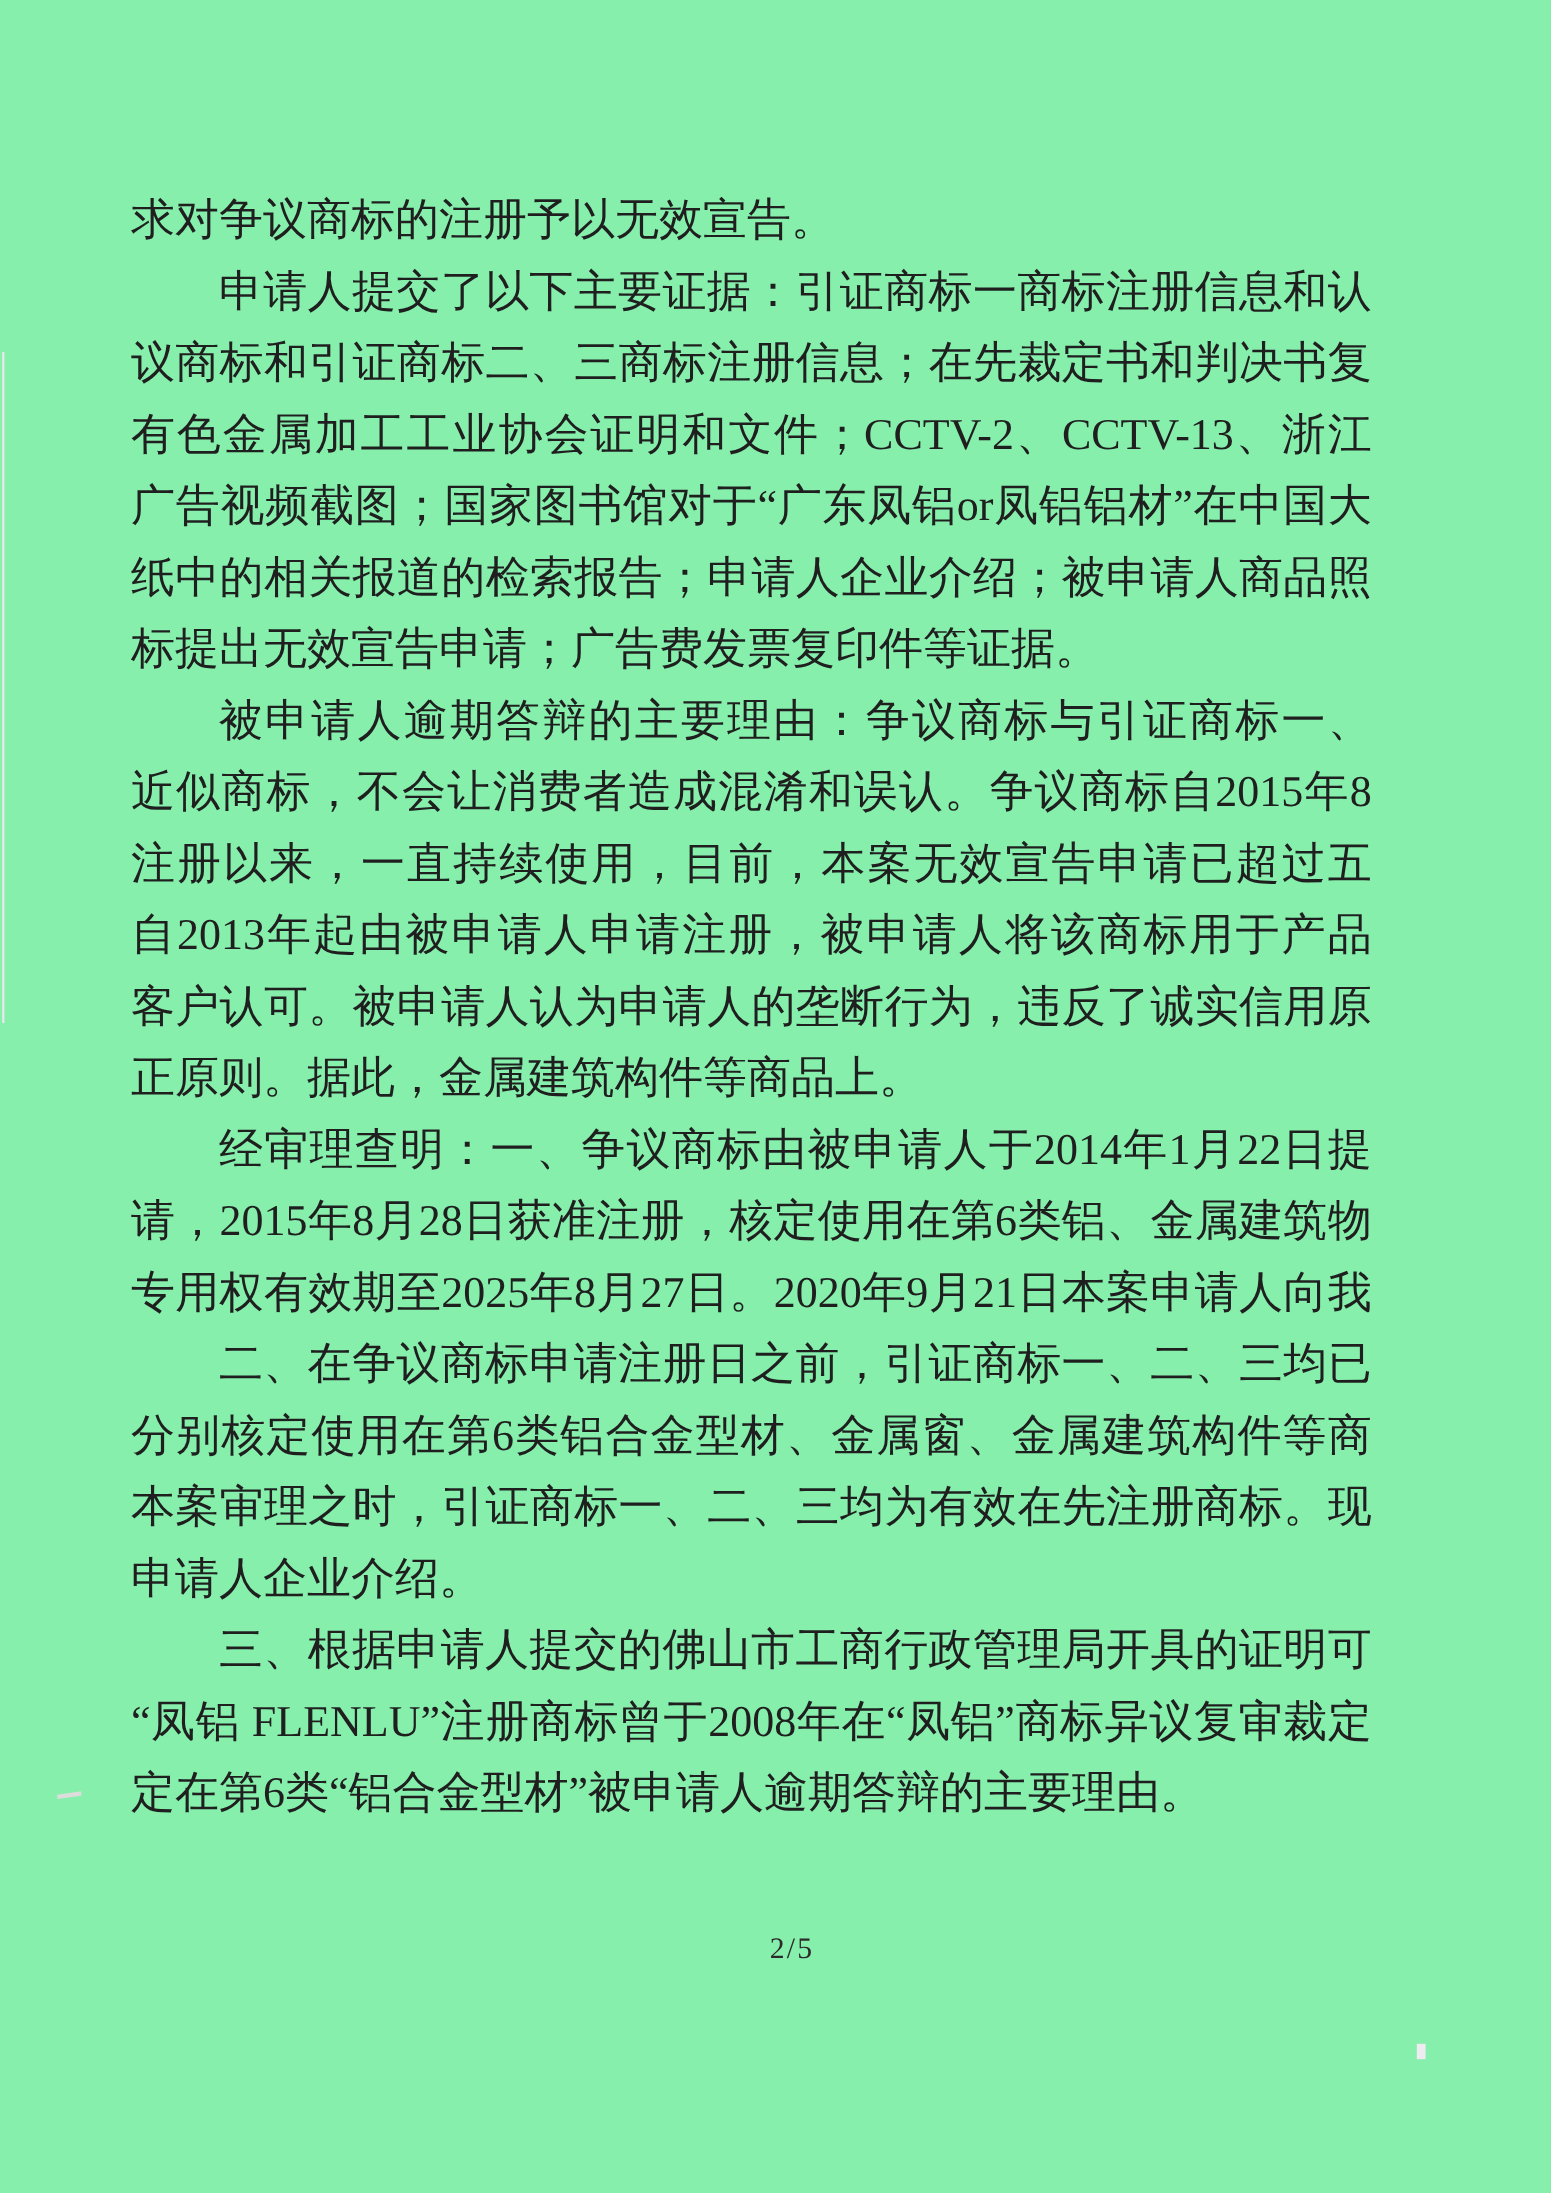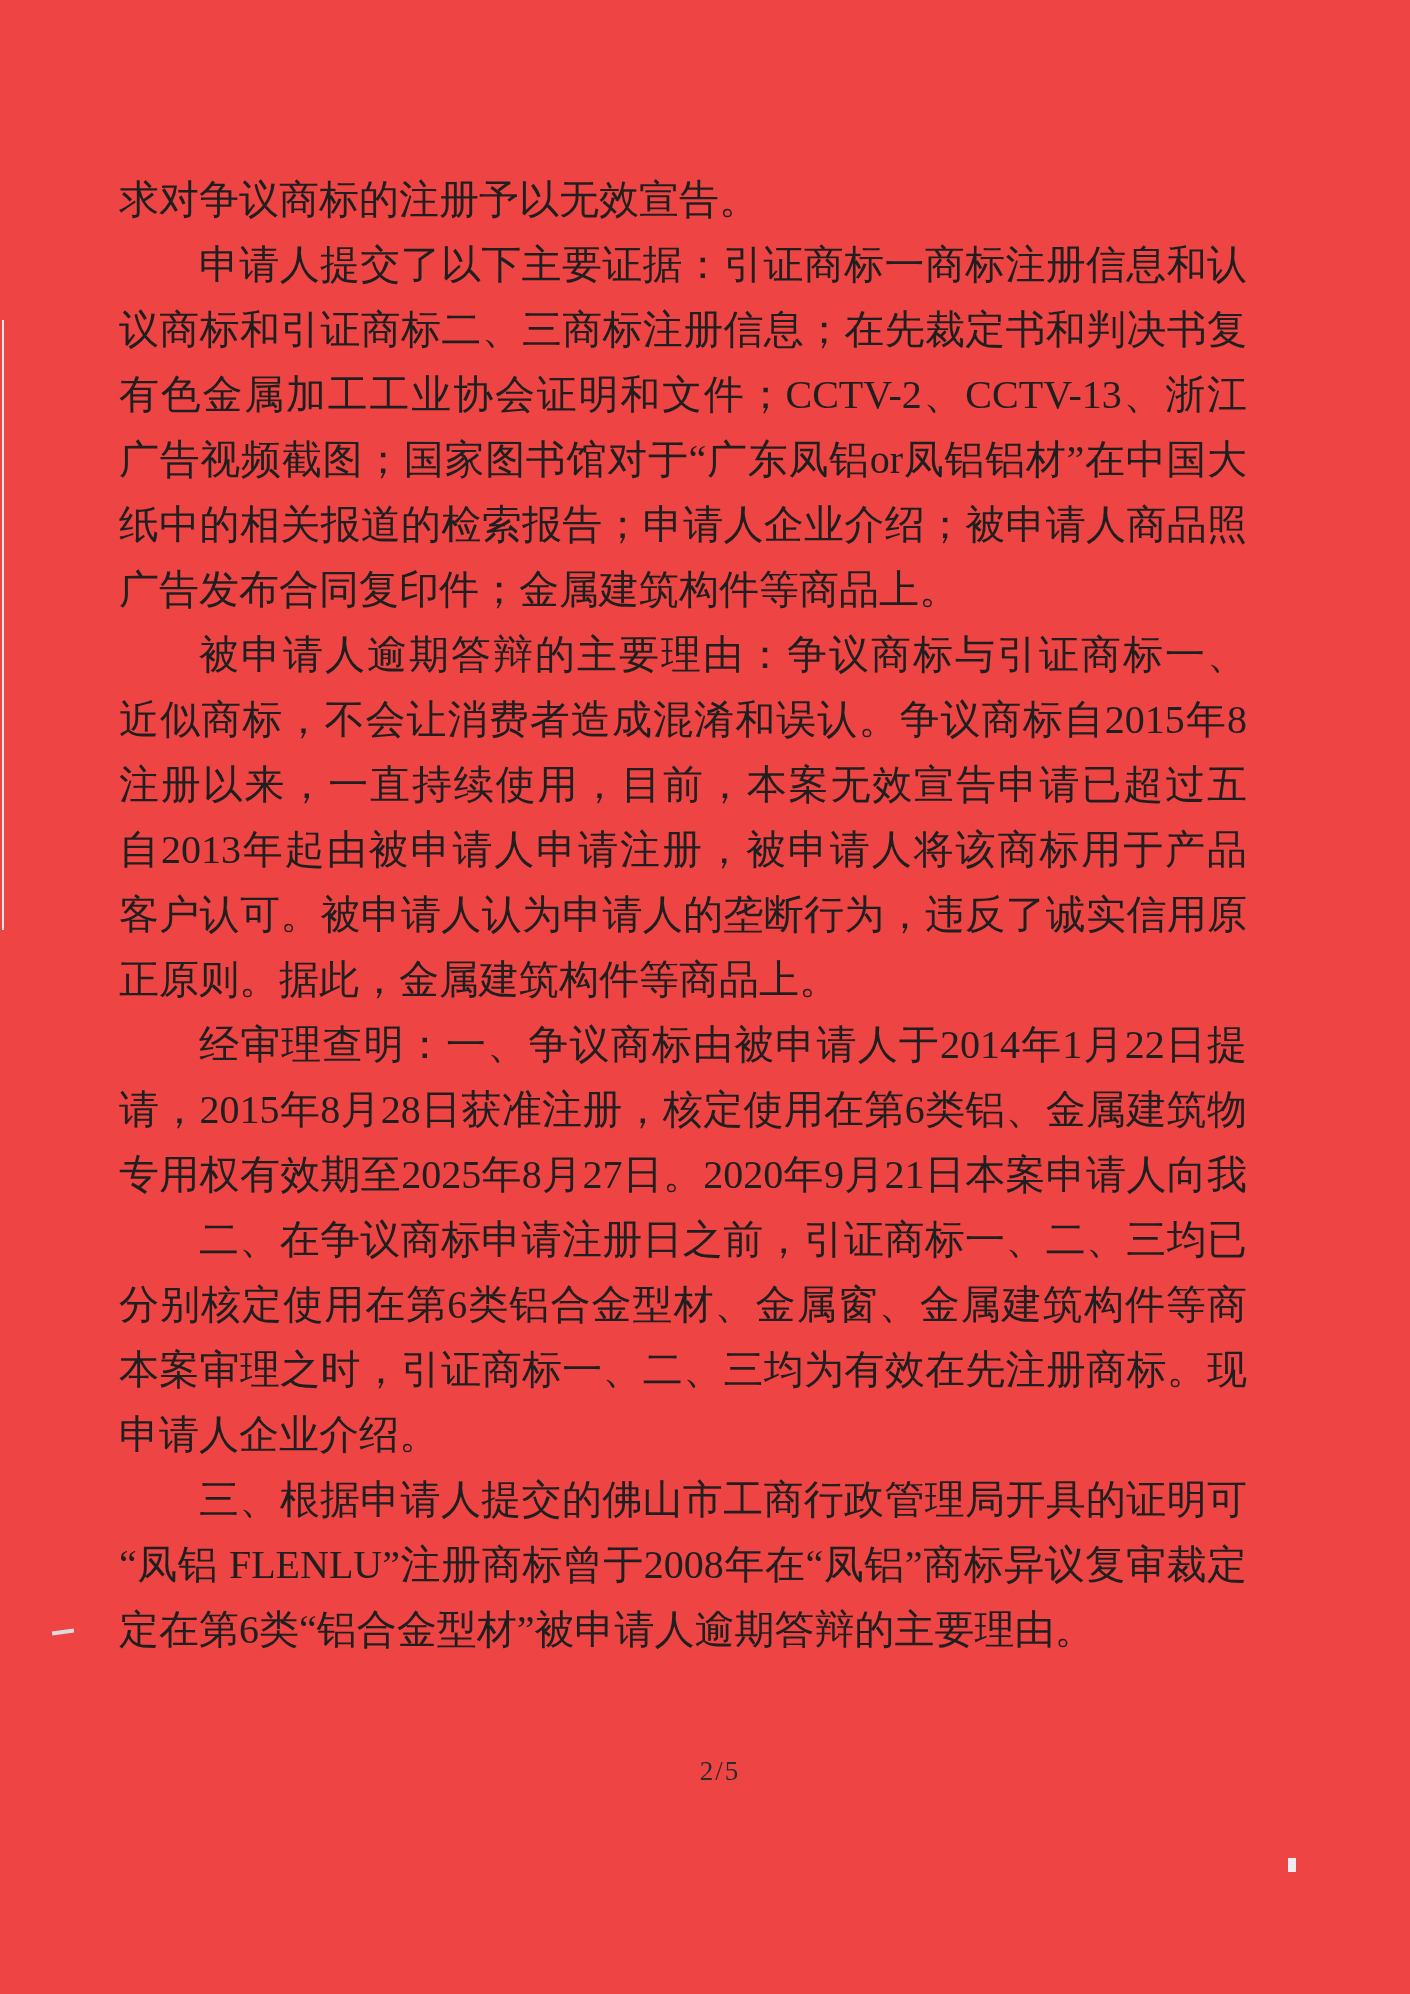--- a/index.html
+++ b/index.html
@@ -4,21 +4,21 @@
 <style>
   html, body {
     margin: 0;
     padding: 0;
     background: #ffffff;
   }
   .page {
     position: relative;
     width: 1410px;
     height: 1994px;
-    background: #ef4444;
+    background: #86efac;
     overflow: hidden;
     font-family: "Liberation Serif", serif;
   }
   .content {
     position: absolute;
     left: 119px;
     top: 167px;
     width: 1128px;
   }
   .line {
@@ -83,21 +83,21 @@
   <div class="margin-smudge"></div>
   <div class="corner-speck"></div>
 
   <div class="content">
       <div class="line end">求对争议商标的注册予以无效宣告。</div>
       <div class="line indent">申请人提交了以下主要证据：引证商标一商标注册信息和认定情况；争</div>
       <div class="line">议商标和引证商标二、三商标注册信息；在先裁定书和判决书复印件；中国</div>
       <div class="line">有色金属加工工业协会证明和文件；CCTV-2、CCTV-13、浙江卫视电视</div>
       <div class="line">广告视频截图；国家图书馆对于“广东凤铝or凤铝铝材”在中国大陆中文报</div>
       <div class="line">纸中的相关报道的检索报告；申请人企业介绍；被申请人商品照片；申请人</div>
-      <div class="line end">广告发布合同复印件；金属建筑构件等商品上。</div>
+      <div class="line end">标提出无效宣告申请；广告费发票复印件等证据。</div>
       <div class="line indent">被申请人逾期答辩的主要理由：争议商标与引证商标一、二、三不构成</div>
       <div class="line">近似商标，不会让消费者造成混淆和误认。争议商标自2015年8月28日获准</div>
       <div class="line">注册以来，一直持续使用，目前，本案无效宣告申请已超过五年。争议商标</div>
       <div class="line">自2013年起由被申请人申请注册，被申请人将该商标用于产品上，已被所有</div>
       <div class="line">客户认可。被申请人认为申请人的垄断行为，违反了诚实信用原则、公平公</div>
       <div class="line end">正原则。据此，金属建筑构件等商品上。</div>
       <div class="line indent">经审理查明：一、争议商标由被申请人于2014年1月22日提出注册申</div>
       <div class="line">请，2015年8月28日获准注册，核定使用在第6类铝、金属建筑物等商品上。</div>
       <div class="line">专用权有效期至2025年8月27日。2020年9月21日本案申请人向我局对争议商</div>
       <div class="line indent">二、在争议商标申请注册日之前，引证商标一、二、三均已获准注册，</div>

